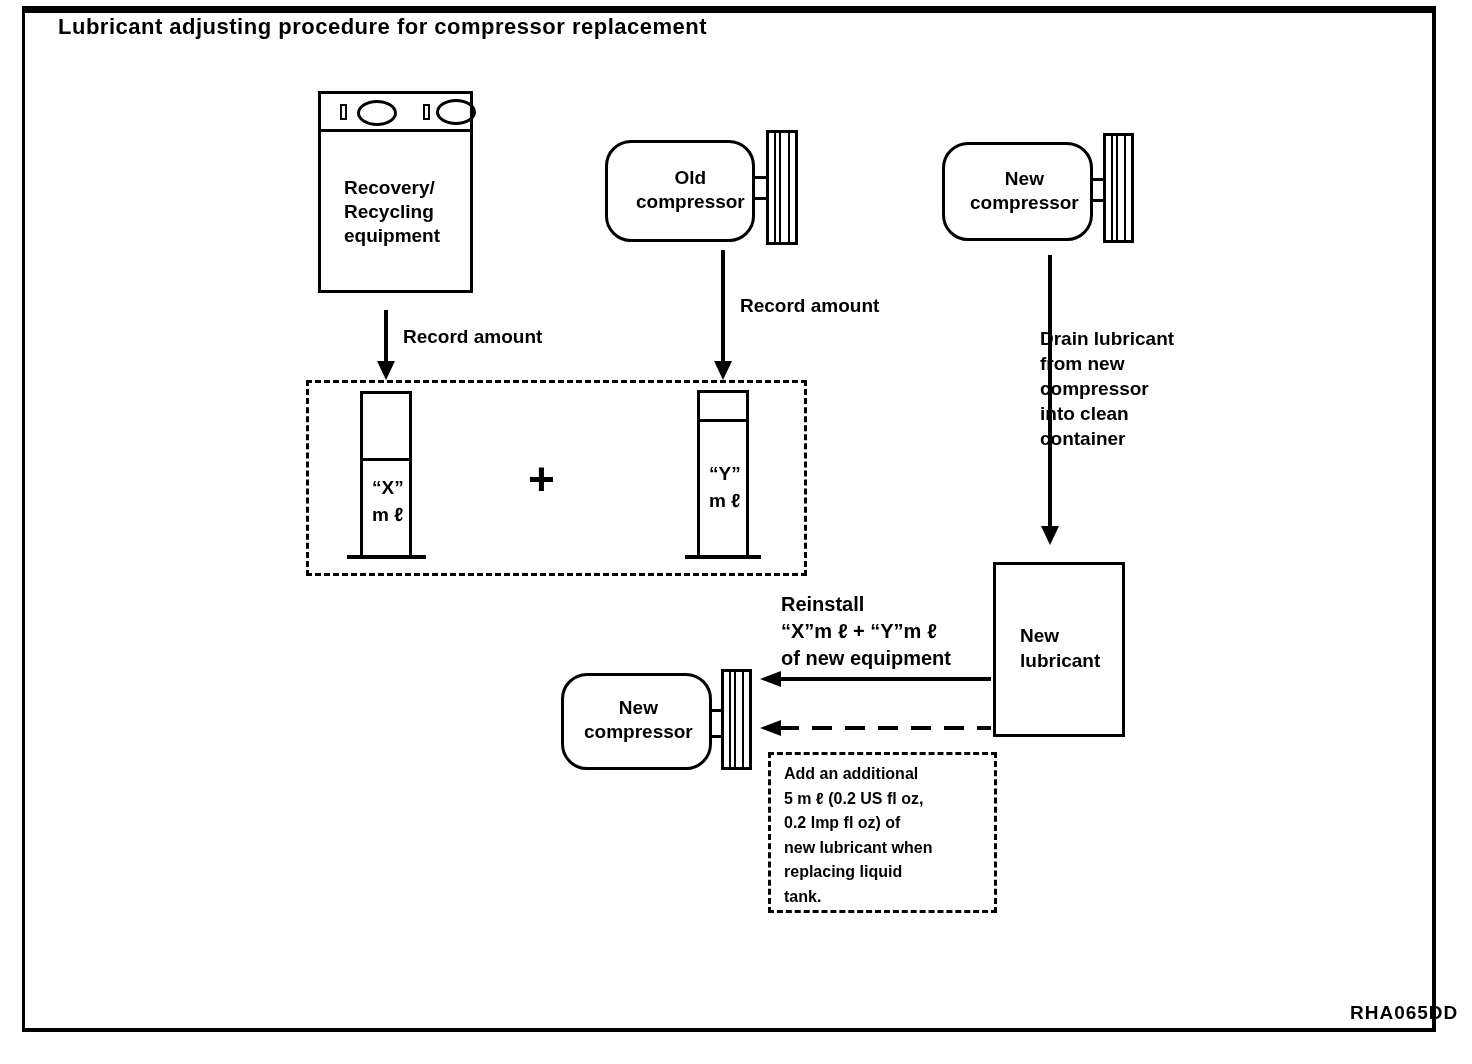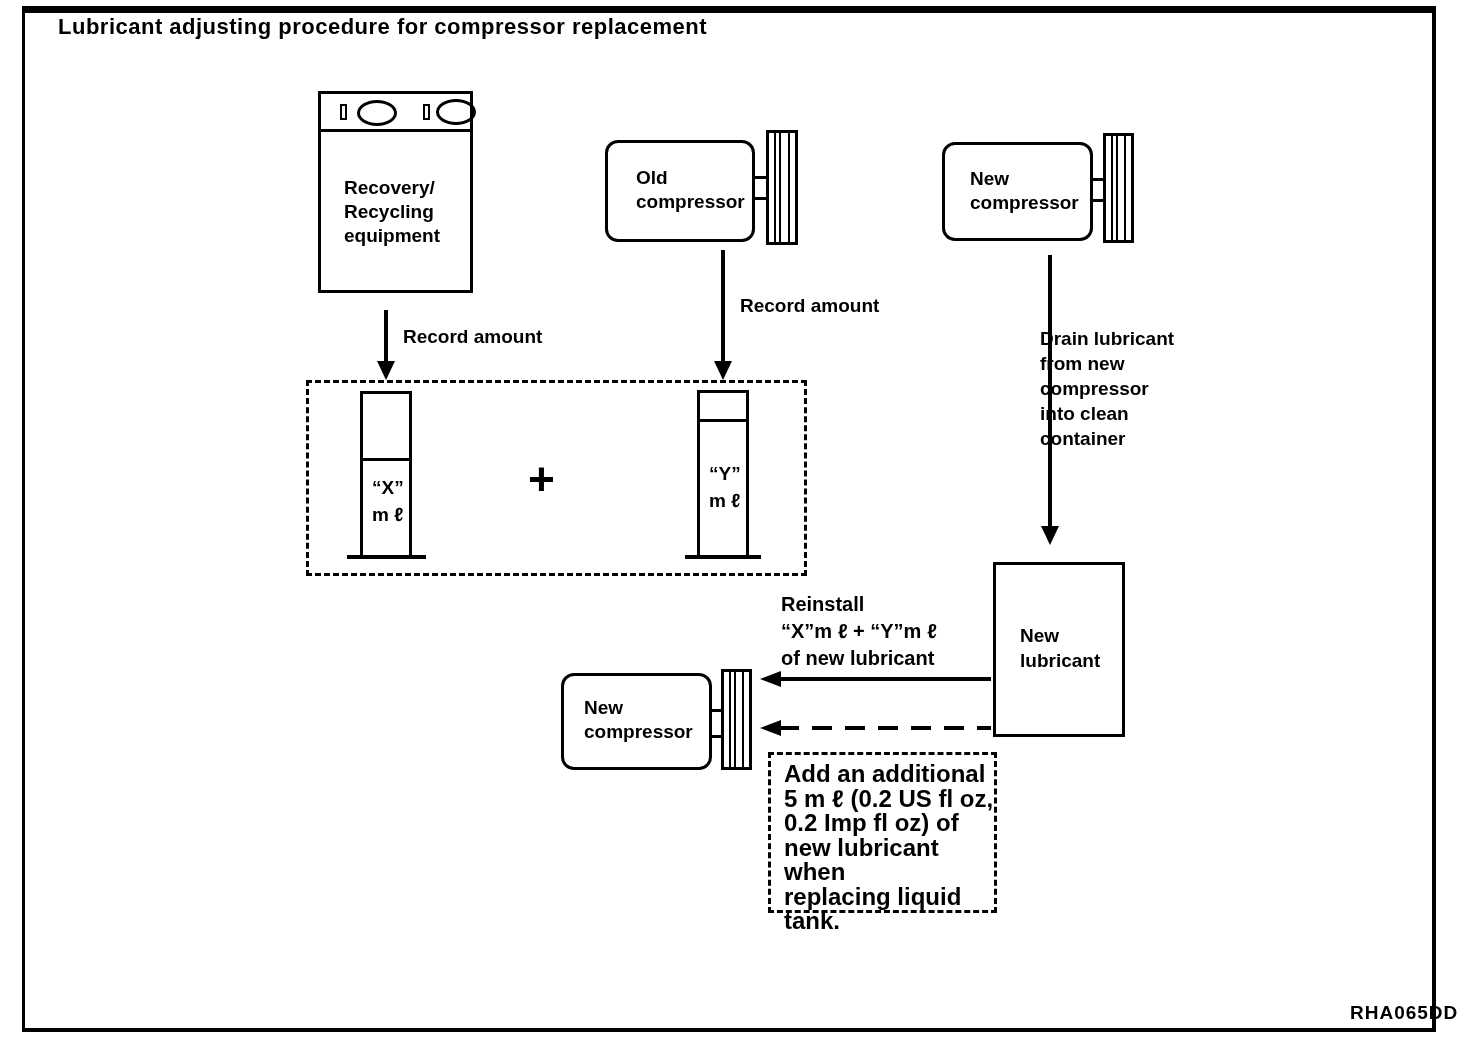--- a/index.html
+++ b/index.html
@@ -16,21 +16,21 @@
   .frame {
     border-top:7px solid var(--ink);
     border-right:4px solid var(--ink);
     border-bottom:4px solid var(--ink);
     border-left:3px solid var(--ink);
   }
   .title { font-size:22px; font-weight:700; letter-spacing:0.5px; }
   .label { white-space:pre-line; font-size:19px; font-weight:600; line-height:24px; }
   .label.bold { font-weight:700; }
   .box  { border:3px solid var(--ink); background:var(--paper); }
-  .rbox { border:3px solid var(--ink); border-radius:13px; background:var(--paper); }
+  .rbox { border:3px solid var(--ink); border-radius:26px; background:var(--paper);text-align:center; }
   .dashedbox { border:3px dashed var(--ink); }
   .panel { border-bottom:3px solid var(--ink); position:absolute; left:0; top:0; right:0; height:38px; }
   .switch { position:absolute; width:7px; height:16px; border:2px solid var(--ink); }
   .gauge  { position:absolute; width:40px; height:26px; border:3px solid var(--ink); border-radius:50%; }
   .pulley { position:absolute; border:3px solid var(--ink); background:var(--paper); }
   .groove { position:absolute; top:0; bottom:0; width:2px; background:var(--ink); }
   .connector { position:absolute; height:3px; background:var(--ink); }
   .vshaft { position:absolute; width:4px; background:var(--ink); }
   .vhead  { position:absolute; width:0; height:0;
             border-left:9px solid transparent; border-right:9px solid transparent;
@@ -126,42 +126,42 @@
   </div>
   <div class="abs foot" style="left:685px; top:555px; width:76px;"></div>
 
   <div class="abs box" style="left:993px; top:562px; width:132px; height:175px;">
     <div class="label" style="position:absolute; left:24px; top:58px; line-height:25px;">New
 lubricant</div>
   </div>
 
   <div class="abs label bold" style="left:781px; top:591px; font-size:20px; line-height:27px;">Reinstall
 “X”m ℓ  +  “Y”m ℓ
-of new lubricant</div>
+of new equipment</div>
 
   <div class="abs hshaft" style="left:779px; top:677px; width:212px;"></div>
   <div class="abs lhead" style="left:760px; top:671px;"></div>
 
   <div class="abs hshaft dashed" style="left:779px; top:726px; width:212px;"></div>
   <div class="abs lhead" style="left:760px; top:720px;"></div>
 
   <div class="abs rbox" style="left:561px; top:673px; width:151px; height:97px;">
     <div class="label" style="position:absolute; left:20px; top:20px;">New
 compressor</div>
   </div>
   <div class="abs connector" style="left:710px; top:709px; width:13px;"></div>
   <div class="abs connector" style="left:710px; top:735px; width:13px;"></div>
   <div class="abs pulley" style="left:721px; top:669px; width:31px; height:101px;">
     <div class="groove" style="left:5px;"></div>
     <div class="groove" style="left:10px;"></div>
     <div class="groove" style="left:18px;"></div>
   </div>
 
   <div class="abs dashedbox" style="left:768px; top:752px; width:229px; height:161px;">
-    <div class="label bold" style="position:absolute; left:13px; top:7px; font-size:24px; line-height:24.5px;">Add an additional
+    <div class="label bold" style="position:absolute; left:13px; top:7px; font-size:16px; line-height:24.5px;">Add an additional
 5 m ℓ  (0.2 US fl oz,
 0.2 Imp fl oz) of
 new lubricant when
 replacing liquid
 tank.</div>
   </div>
 
   <div class="abs refcode" style="left:1322px; top:1002px;">RHA065DD</div>
 
 </div>

